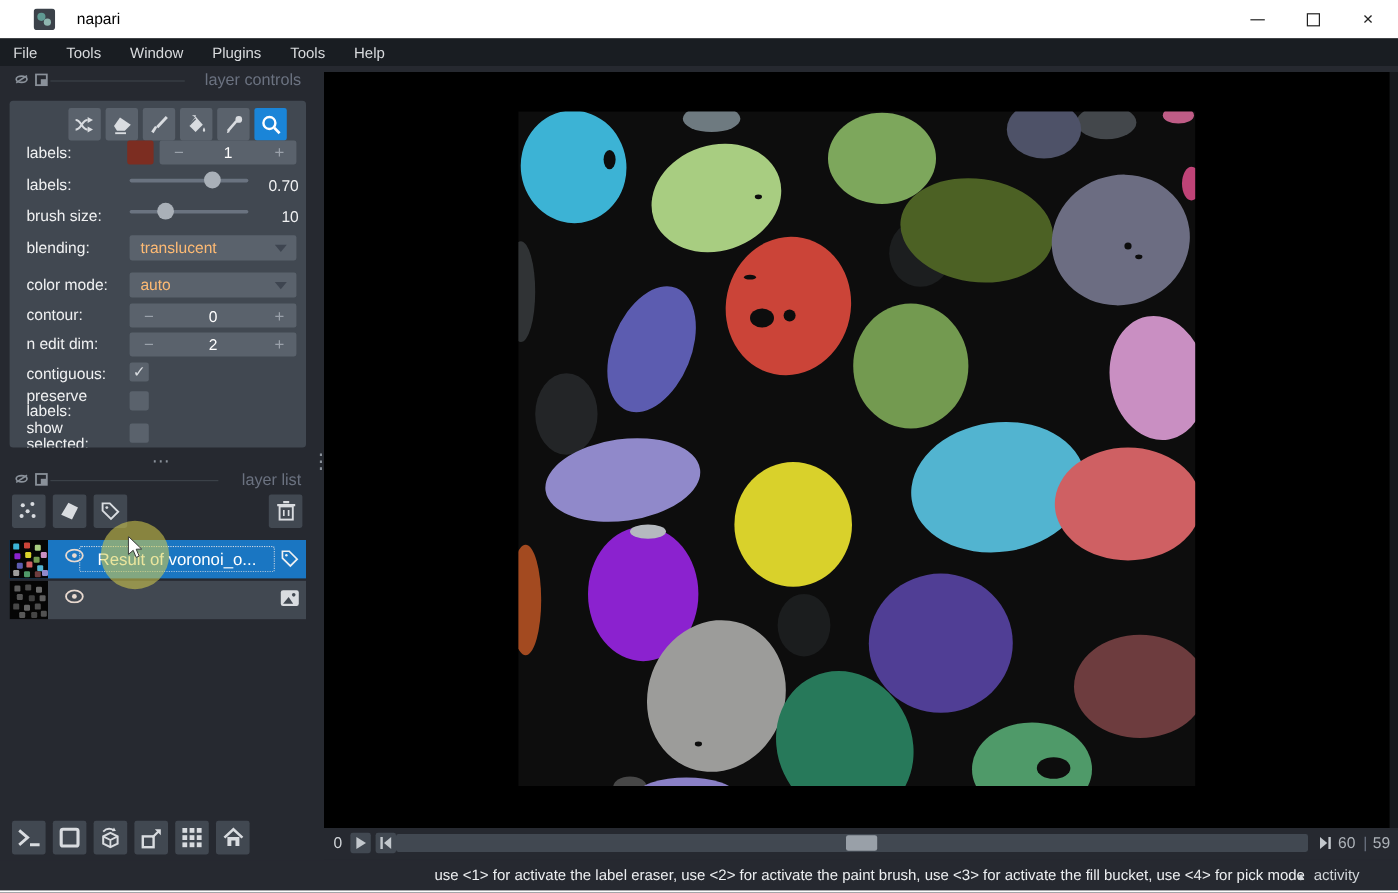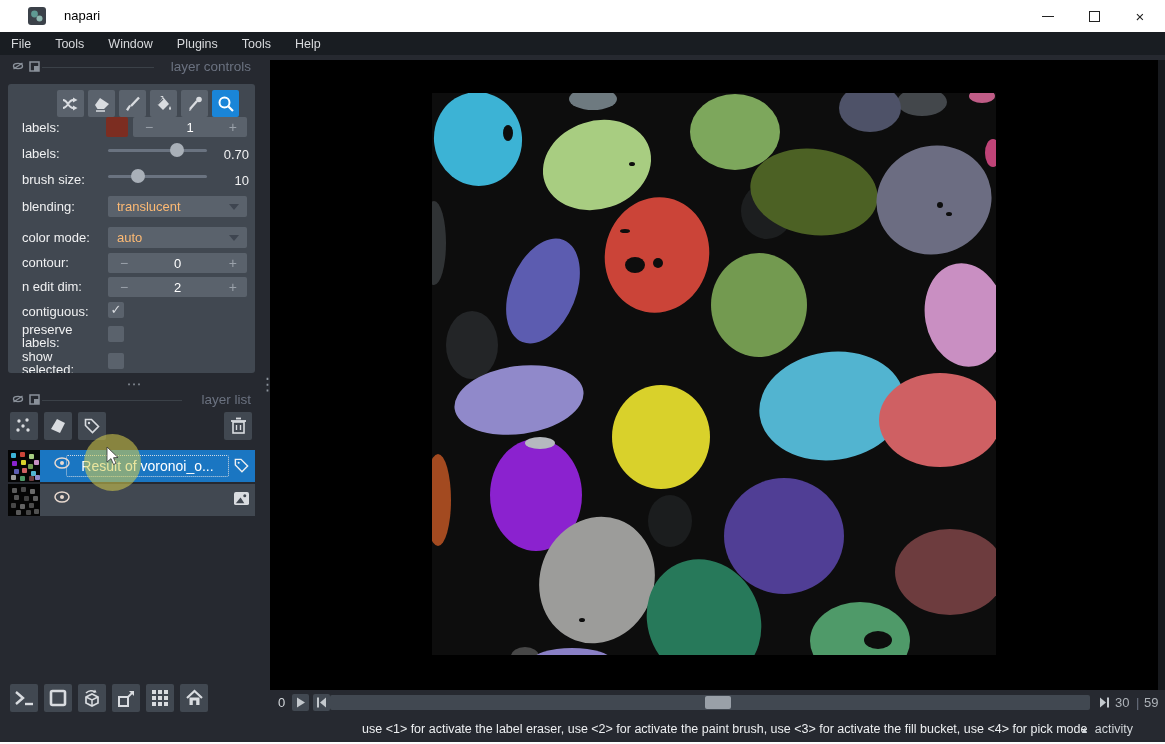--- a/index.html
+++ b/index.html
@@ -467,21 +467,21 @@
   </span>
   <div class="dims-track">
     <div class="dims-handle" style="left: 51%;"></div>
   </div>
   <span class="dims-btn" style="left:826px; background:none">
     <svg width="11" height="11" viewBox="0 0 11 11">
         <path d="M1,0.5 L7,5.5 L1,10.5 Z" fill="#c3c8cd"></path>
         <rect x="8" y="0.5" width="2" height="10" fill="#c3c8cd"></rect>
       </svg>
   </span>
-  <span class="dims-count" style="left:845px">30</span>
+  <span class="dims-count" style="left:845px">60</span>
   <span class="dims-count" style="left:866px; color:#6b7280">|</span>
   <span class="dims-count" style="left:874px">59</span>
 </div>
 
 <div class="statusbar">
   <span class="status-msg">use &lt;1&gt; for activate the label eraser, use &lt;2&gt; for activate the paint brush, use &lt;3&gt; for activate the fill bucket, use &lt;4&gt; for pick mode</span>
   <span class="activity"><span class="chev">▲</span><span>activity</span></span>
 </div>
 <div class="bottom-line"></div>
 

